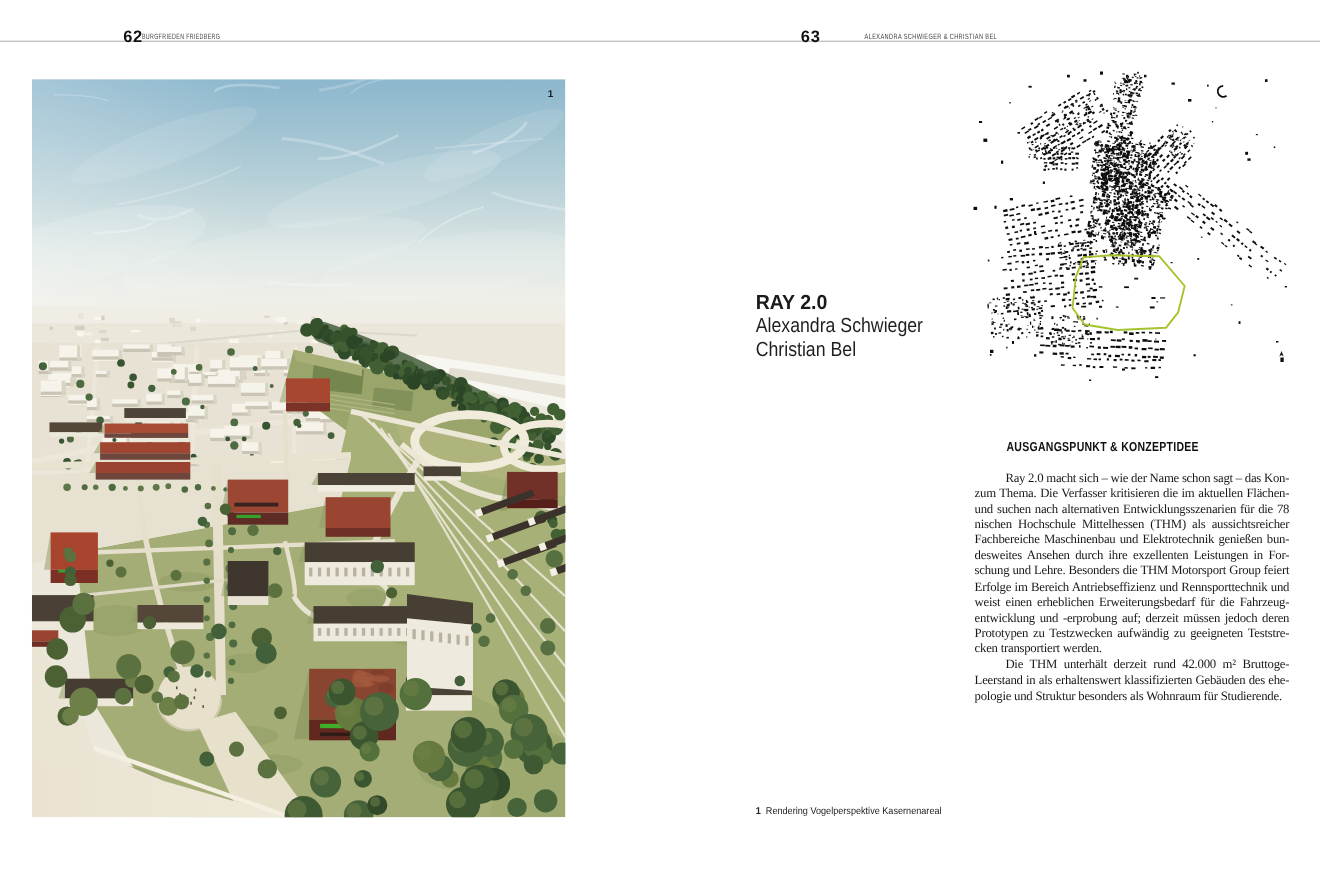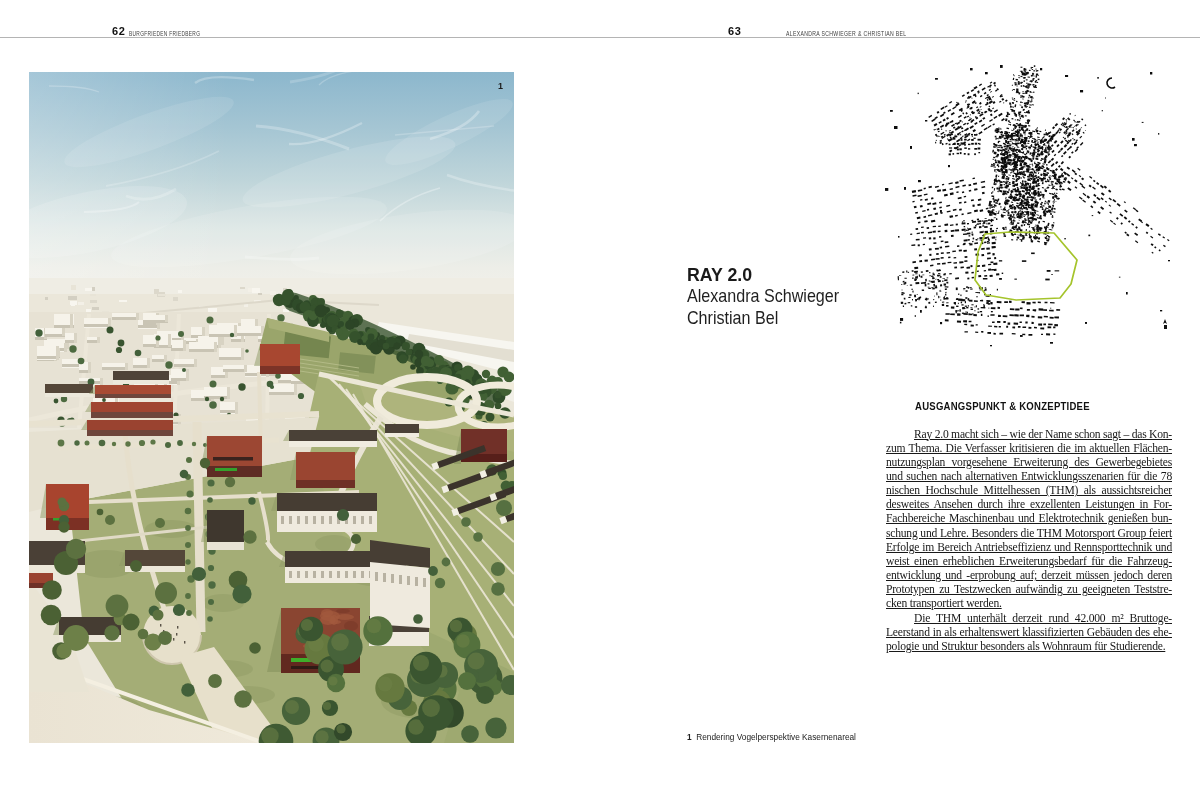--- a/index.html
+++ b/index.html
@@ -1,25 +1,25 @@
 <!DOCTYPE html>
 <html><head><meta charset="utf-8">
 <style>
 * { margin:0; padding:0; box-sizing:border-box; }
 html,body { width:1200px; height:800px; background:#ffffff; overflow:hidden; }
 body { position:relative; font-family:"Liberation Sans", sans-serif; }
 .abs { position:absolute; }
-.hdr-num { font-weight:bold; font-size:11px; line-height:1; color:#111; letter-spacing:.6px;padding-left:12px; }
+.hdr-num { font-weight:bold; font-size:15px; line-height:1; color:#111; letter-spacing:.6px;padding-left:12px; }
 .hdr-cap { font-size:7px; line-height:1; color:#3c3c3c; letter-spacing:.45px; transform-origin:left top; }
 .rule { position:absolute; left:0; top:37px; width:1200px; height:1px; background:#b4b4b4; }
 .title-b { font-weight:bold; font-size:18.5px; line-height:1; color:#1a1a1a; transform:scaleX(.96); transform-origin:left top; }
 .title-r { font-size:18.5px; line-height:1; color:#1f1f1f; transform:scaleX(.87); transform-origin:left top; }
 .h2 { font-weight:bold; font-size:11.8px; line-height:1; color:#111; letter-spacing:.3px; transform:scaleX(.81); transform-origin:left top; white-space:nowrap; }
 #body { position:absolute; left:886px; top:427.5px; width:286px; font-family:"Liberation Serif", serif; font-size:11.6px; letter-spacing:-0.22px; color:#181818; }
-.bl { height:14.17px; line-height:14.17px; white-space:nowrap;text-decoration:underline; }
+.bl { height:14.17px; line-height:14.17px; white-space:nowrap; }
 .bl.ind { text-indent:28px; }
 .cap { font-size:9px; line-height:1; color:#222; transform:scaleX(.92); transform-origin:left top; white-space:nowrap; }
 </style></head>
 <body>
 <div class="rule"></div>
 <span class="abs hdr-num" style="left:100px; top:26.3px;">62</span>
 <span class="abs hdr-cap" style="left:128.5px; top:29.5px; transform:scaleX(.69);">BURGFRIEDEN FRIEDBERG</span>
 <span class="abs hdr-num" style="left:716px; top:26.3px;">63</span>
 <span class="abs hdr-cap" style="left:786px; top:29.5px; transform:scaleX(.733);">ALEXANDRA SCHWIEGER &amp; CHRISTIAN BEL</span>
 
@@ -3587,25 +3587,24 @@
       </g>
       <path d="M232,18 a5,5 0 1,0 3,9" fill="none" stroke="#0d0d0d" stroke-width="1.6"></path>
       <polygon points="105,174 130,172 174,173 197,200 191,224 180,238 136,240 106,235 95,220 98,192" fill="none" stroke="#a5c42c" stroke-width="1.7" stroke-linejoin="round"></polygon>
       <path d="M285,259 l2,5 -2,-1.2 -2,1.2 z M284,265 h3 v4 h-3 z" fill="#111"></path>
     </svg></div>
 
 <div class="abs h2" style="left:915px; top:400.6px;">AUSGANGSPUNKT &amp; KONZEPTIDEE</div>
 <div id="body">
     <div class="bl ind" style="word-spacing:-0.057px">Ray 2.0 macht sich – wie der Name schon sagt – das Kon-</div>
     <div class="bl" style="word-spacing:0.686px">zum Thema. Die Verfasser kritisieren die im aktuellen Flächen-</div>
-    <div class="bl" style="word-spacing:3.645px">nutzungsplan vorgesehene Erweiterung des Gewerbegebietes</div>
     <div class="bl" style="word-spacing:0.875px">und suchen nach alternativen Entwicklungsszenarien für die 78</div>
     <div class="bl" style="word-spacing:2.894px">nischen Hochschule Mittelhessen (THM) als aussichtsreicher</div>
+    <div class="bl" style="word-spacing:1.222px">Fachbereiche Maschinenbau und Elektrotechnik genießen bun-</div>
     <div class="bl" style="word-spacing:2.315px">desweites Ansehen durch ihre exzellenten Leistungen in For-</div>
-    <div class="bl" style="word-spacing:1.222px">Fachbereiche Maschinenbau und Elektrotechnik genießen bun-</div>
     <div class="bl" style="word-spacing:0.168px">schung und Lehre. Besonders die THM Motorsport Group feiert</div>
     <div class="bl" style="word-spacing:0.464px">Erfolge im Bereich Antriebseffizienz und Rennsporttechnik und</div>
     <div class="bl" style="word-spacing:2.008px">weist einen erheblichen Erweiterungsbedarf für die Fahrzeug-</div>
     <div class="bl" style="word-spacing:1.641px">entwicklung und -erprobung auf; derzeit müssen jedoch deren</div>
     <div class="bl" style="word-spacing:1.773px">Prototypen zu Testzwecken aufwändig zu geeigneten Teststre-</div>
     <div class="bl">cken transportiert werden.</div>
     <div class="bl ind" style="word-spacing:3.373px">Die THM unterhält derzeit rund 42.000 m² Bruttoge-</div>
     <div class="bl" style="word-spacing:0.328px">Leerstand in als erhaltenswert klassifizierten Gebäuden des ehe-</div>
     <div class="bl">pologie und Struktur besonders als Wohnraum für Studierende.</div>
   </div>

